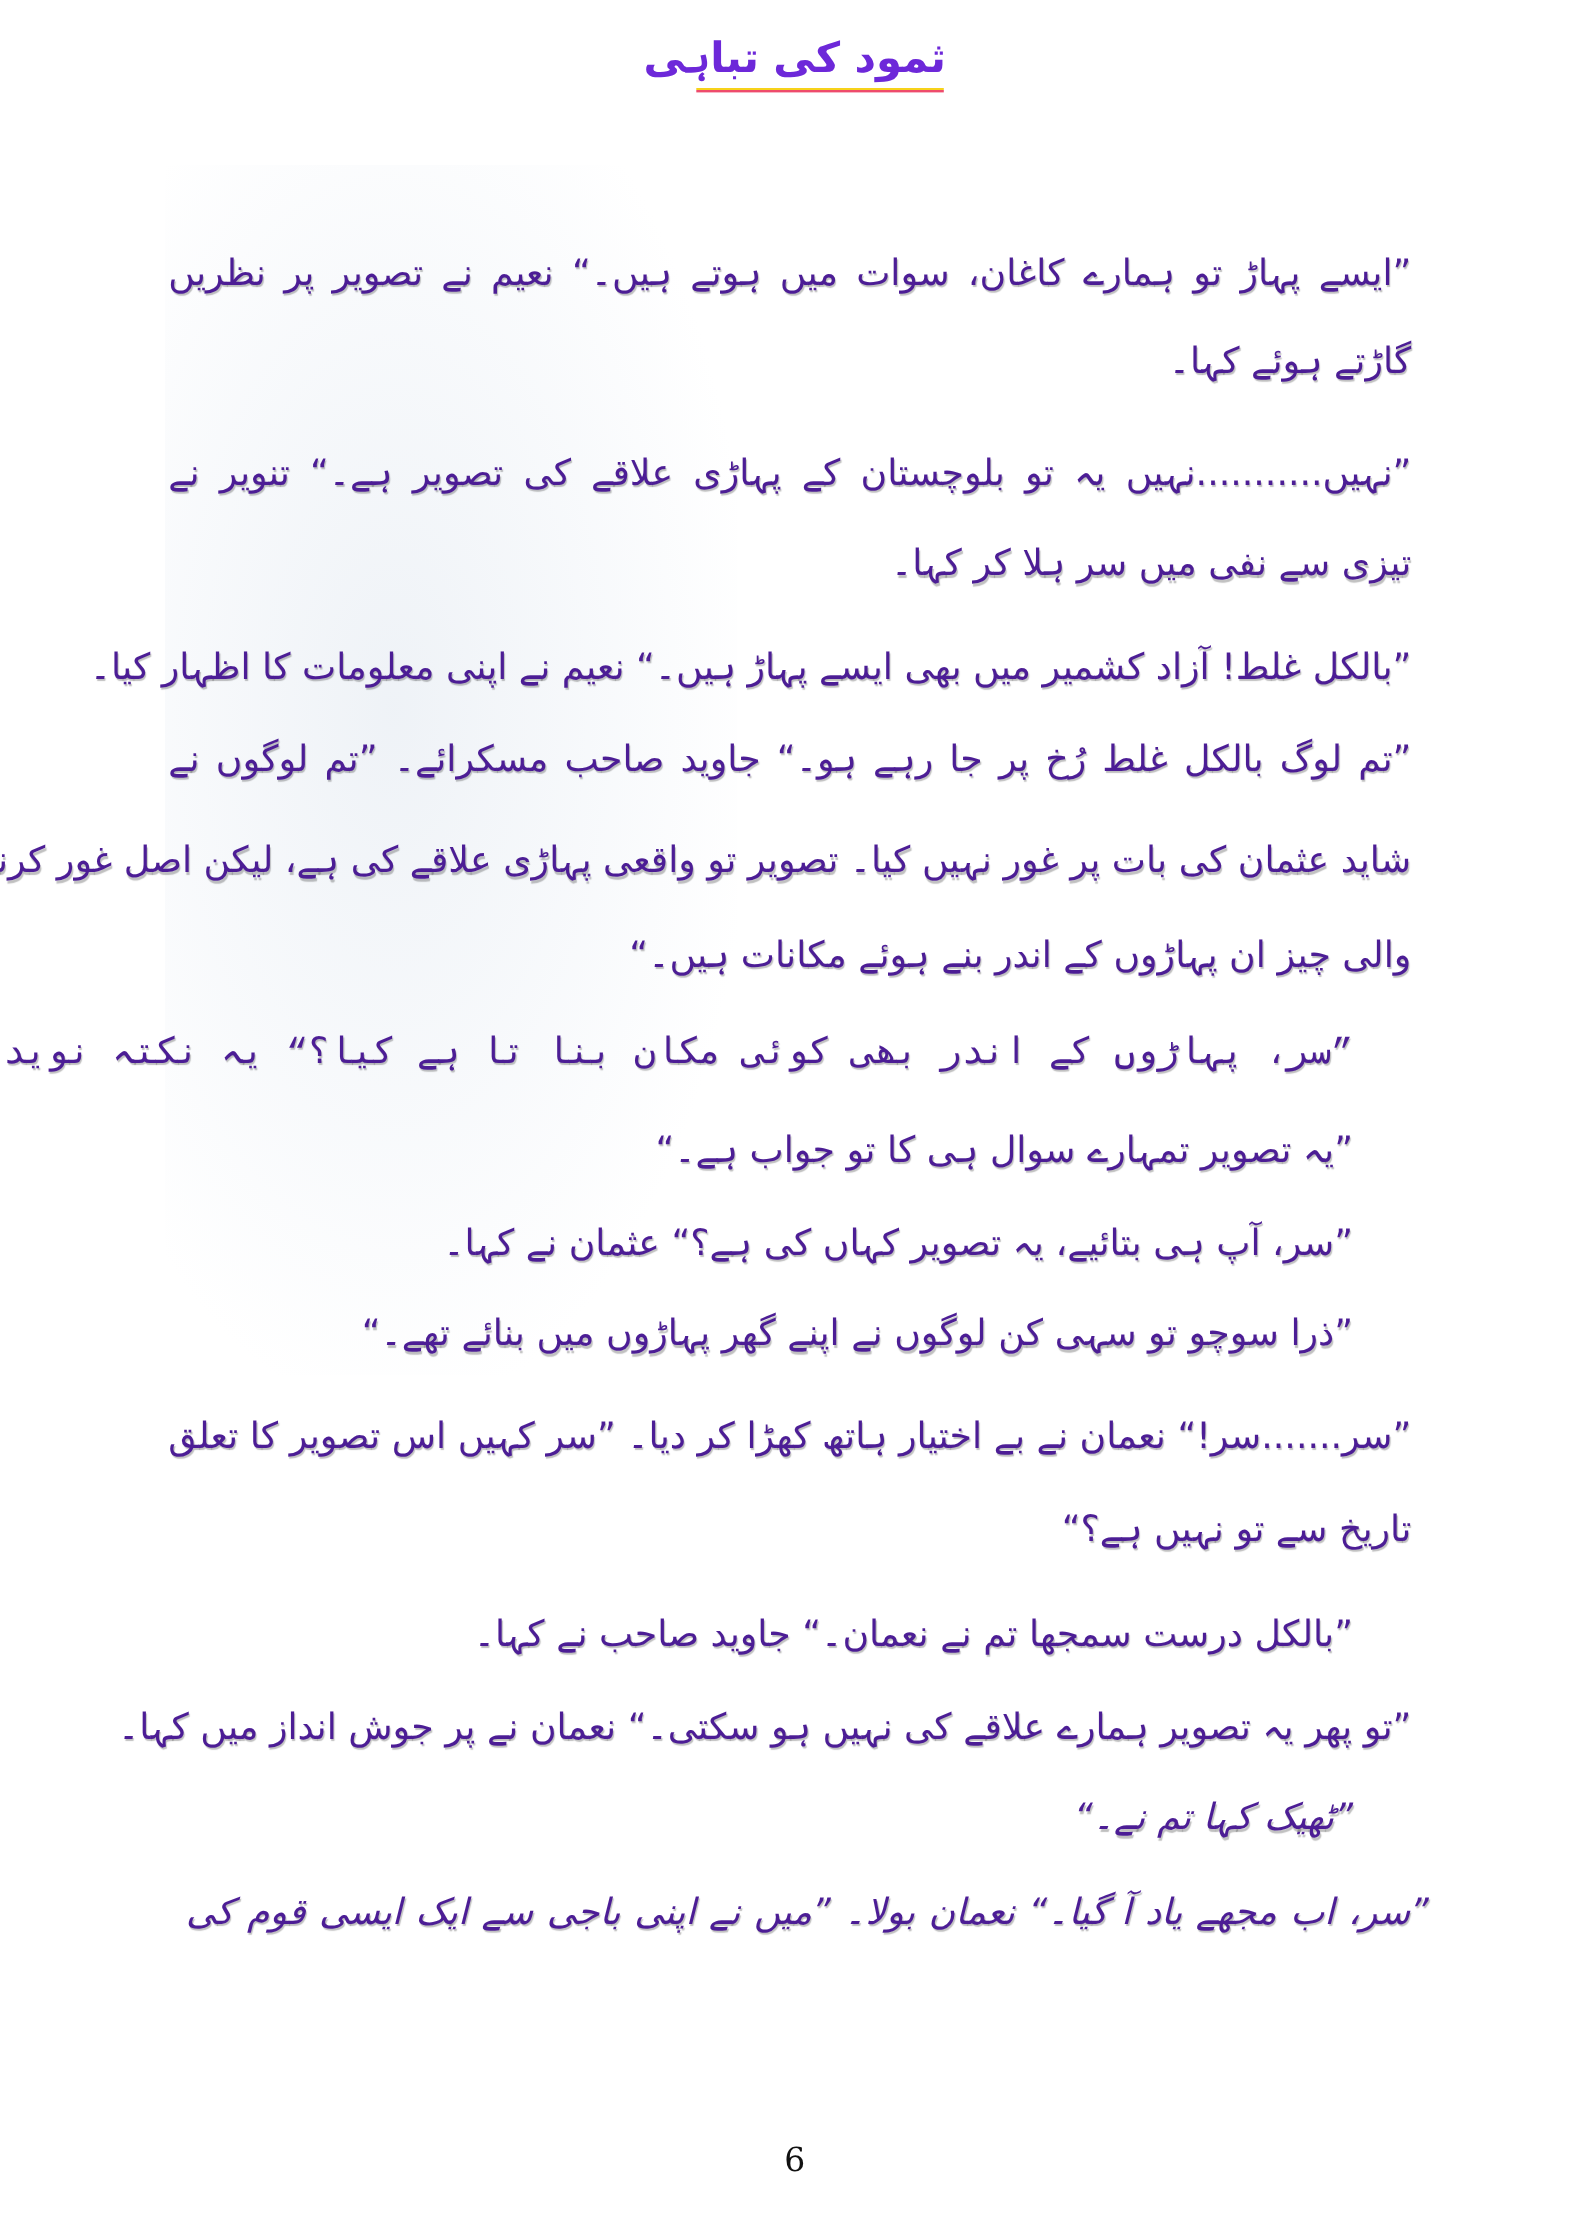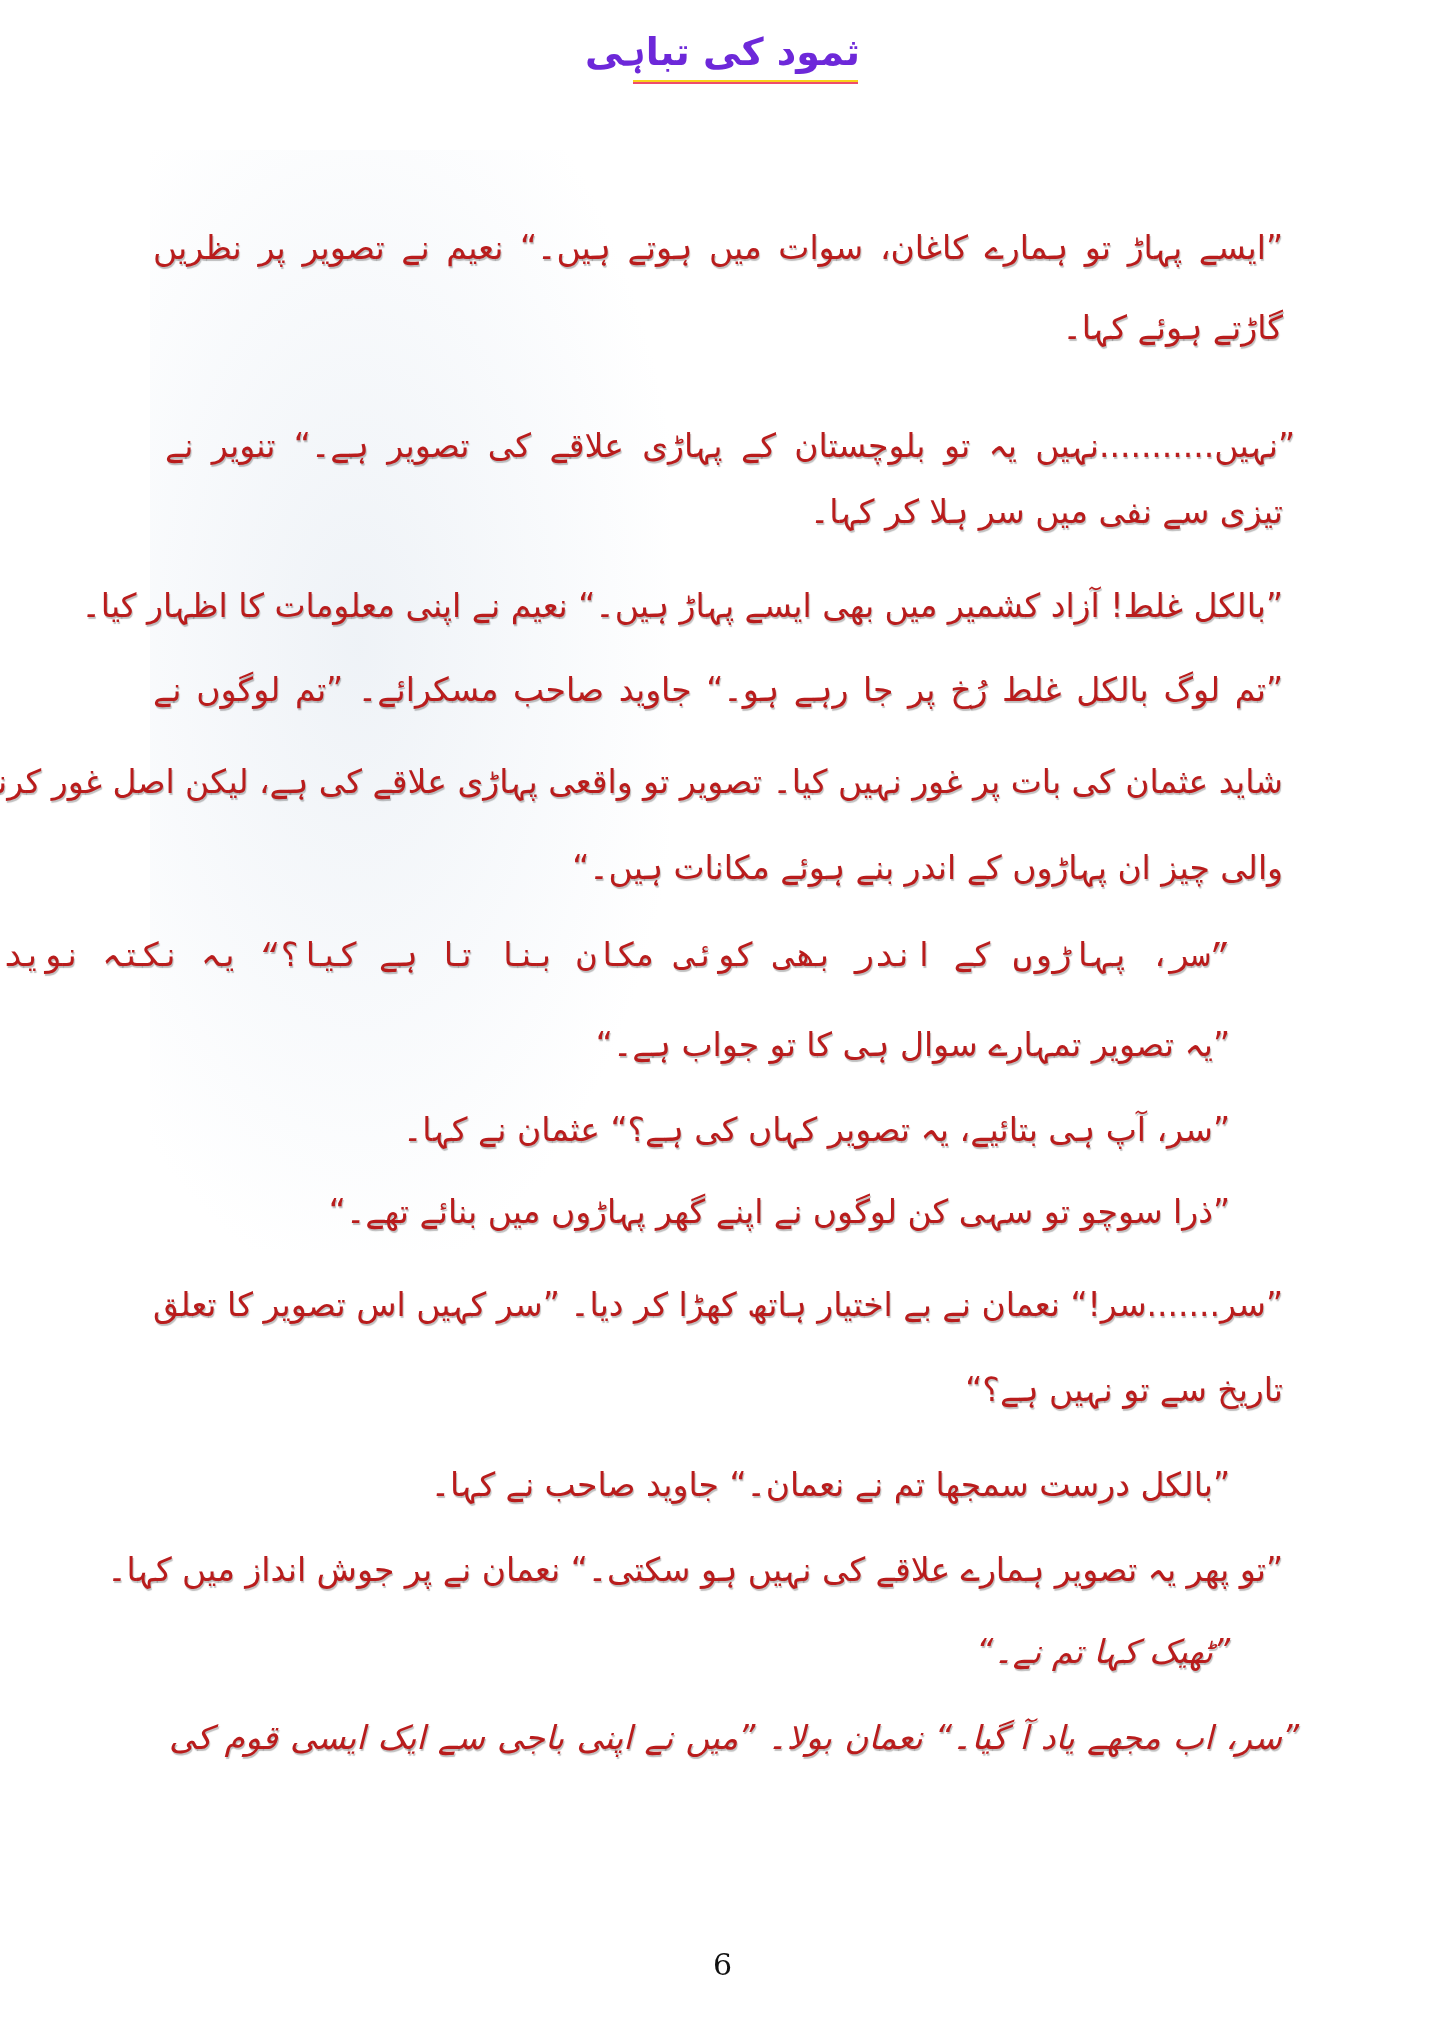--- a/index.html
+++ b/index.html
@@ -58,21 +58,21 @@
     }
     .line {
       position: absolute;
       direction: rtl;
       text-align: right;
       white-space: nowrap;
       font-family: "DejaVu Sans", sans-serif;
       font-size: 33px;
       line-height: 60px;
       height: 60px;
-      color: #b91c1c;
+      color: #4c1d95;
       text-shadow: 1px 2px 1px rgba(0,0,0,0.25);
     }
     .justify {
       text-align: justify;
       text-align-last: justify;
     }
     .page-number {
       position: absolute;
       top: 1945px;
       left: 0;
@@ -90,21 +90,21 @@
 <div class="bg-texture"></div>
 
 <div class="page-title-wrap">
   <span class="page-title">ثمود کی تباہی</span>
 </div>
 <div class="title-underline" style="background: linear-gradient(rgb(247, 210, 26) 0%, rgb(247, 210, 26) 45%, rgb(238, 76, 108) 55%, rgb(238, 76, 108) 100%);"></div>
 
 <div class="text-block">
   <div class="line justify" style="top: 218px; width: 1130px; left: 153px;">”ایسے پہاڑ تو ہمارے کاغان، سوات میں ہوتے ہیں۔“ نعیم نے تصویر پر نظریں</div>
   <div class="line" style="top: 298px; width: 400px; left: 883px;">گاڑتے ہوئے کہا۔</div>
-  <div class="line justify" style="top: 416px; width: 1130px; left: 153px; margin-left: 12px;">”نہیں...........نہیں یہ تو بلوچستان کے پہاڑی علاقے کی تصویر ہے۔“ تنویر نے</div>
+  <div class="line justify" style="top: 400px; width: 1130px; left: 153px;">”نہیں...........نہیں یہ تو بلوچستان کے پہاڑی علاقے کی تصویر ہے۔“ تنویر نے</div>
   <div class="line" style="top: 482px; width: 600px; left: 683px;">تیزی سے نفی میں سر ہلا کر کہا۔</div>
   <div class="line justify" style="top: 576px; width: 1130px; left: 153px;">”بالکل غلط! آزاد کشمیر میں بھی ایسے پہاڑ ہیں۔“ نعیم نے اپنی معلومات کا اظہار کیا۔</div>
   <div class="line justify" style="top: 660px; width: 1130px; left: 153px;">”تم لوگ بالکل غلط رُخ پر جا رہے ہو۔“ جاوید صاحب مسکرائے۔ ”تم لوگوں نے</div>
   <div class="line justify" style="top: 752px; width: 1130px; left: 153px;">شاید عثمان کی بات پر غور نہیں کیا۔ تصویر تو واقعی پہاڑی علاقے کی ہے، لیکن اصل غور کرنے</div>
   <div class="line" style="top: 838px; width: 720px; left: 563px;">والی چیز ان پہاڑوں کے اندر بنے ہوئے مکانات ہیں۔“</div>
   <div class="line" style="top: 928px; width: 1070px; left: 160px; font-family: Liberation Mono, monospace;">”سر، پہاڑوں کے اندر بھی کوئی مکان بنا تا ہے کیا؟“ یہ نکتہ نوید نے اُٹھایا تھا۔</div>
   <div class="line" style="top: 1015px; width: 700px; left: 530px;">”یہ تصویر تمہارے سوال ہی کا تو جواب ہے۔“</div>
   <div class="line" style="top: 1100px; width: 850px; left: 380px;">”سر، آپ ہی بتائیے، یہ تصویر کہاں کی ہے؟“ عثمان نے کہا۔</div>
   <div class="line" style="top: 1182px; width: 950px; left: 280px;">”ذرا سوچو تو سہی کن لوگوں نے اپنے گھر پہاڑوں میں بنائے تھے۔“</div>
   <div class="line justify" style="top: 1275px; width: 1130px; left: 153px;">”سر.......سر!“ نعمان نے بے اختیار ہاتھ کھڑا کر دیا۔ ”سر کہیں اس تصویر کا تعلق</div>

